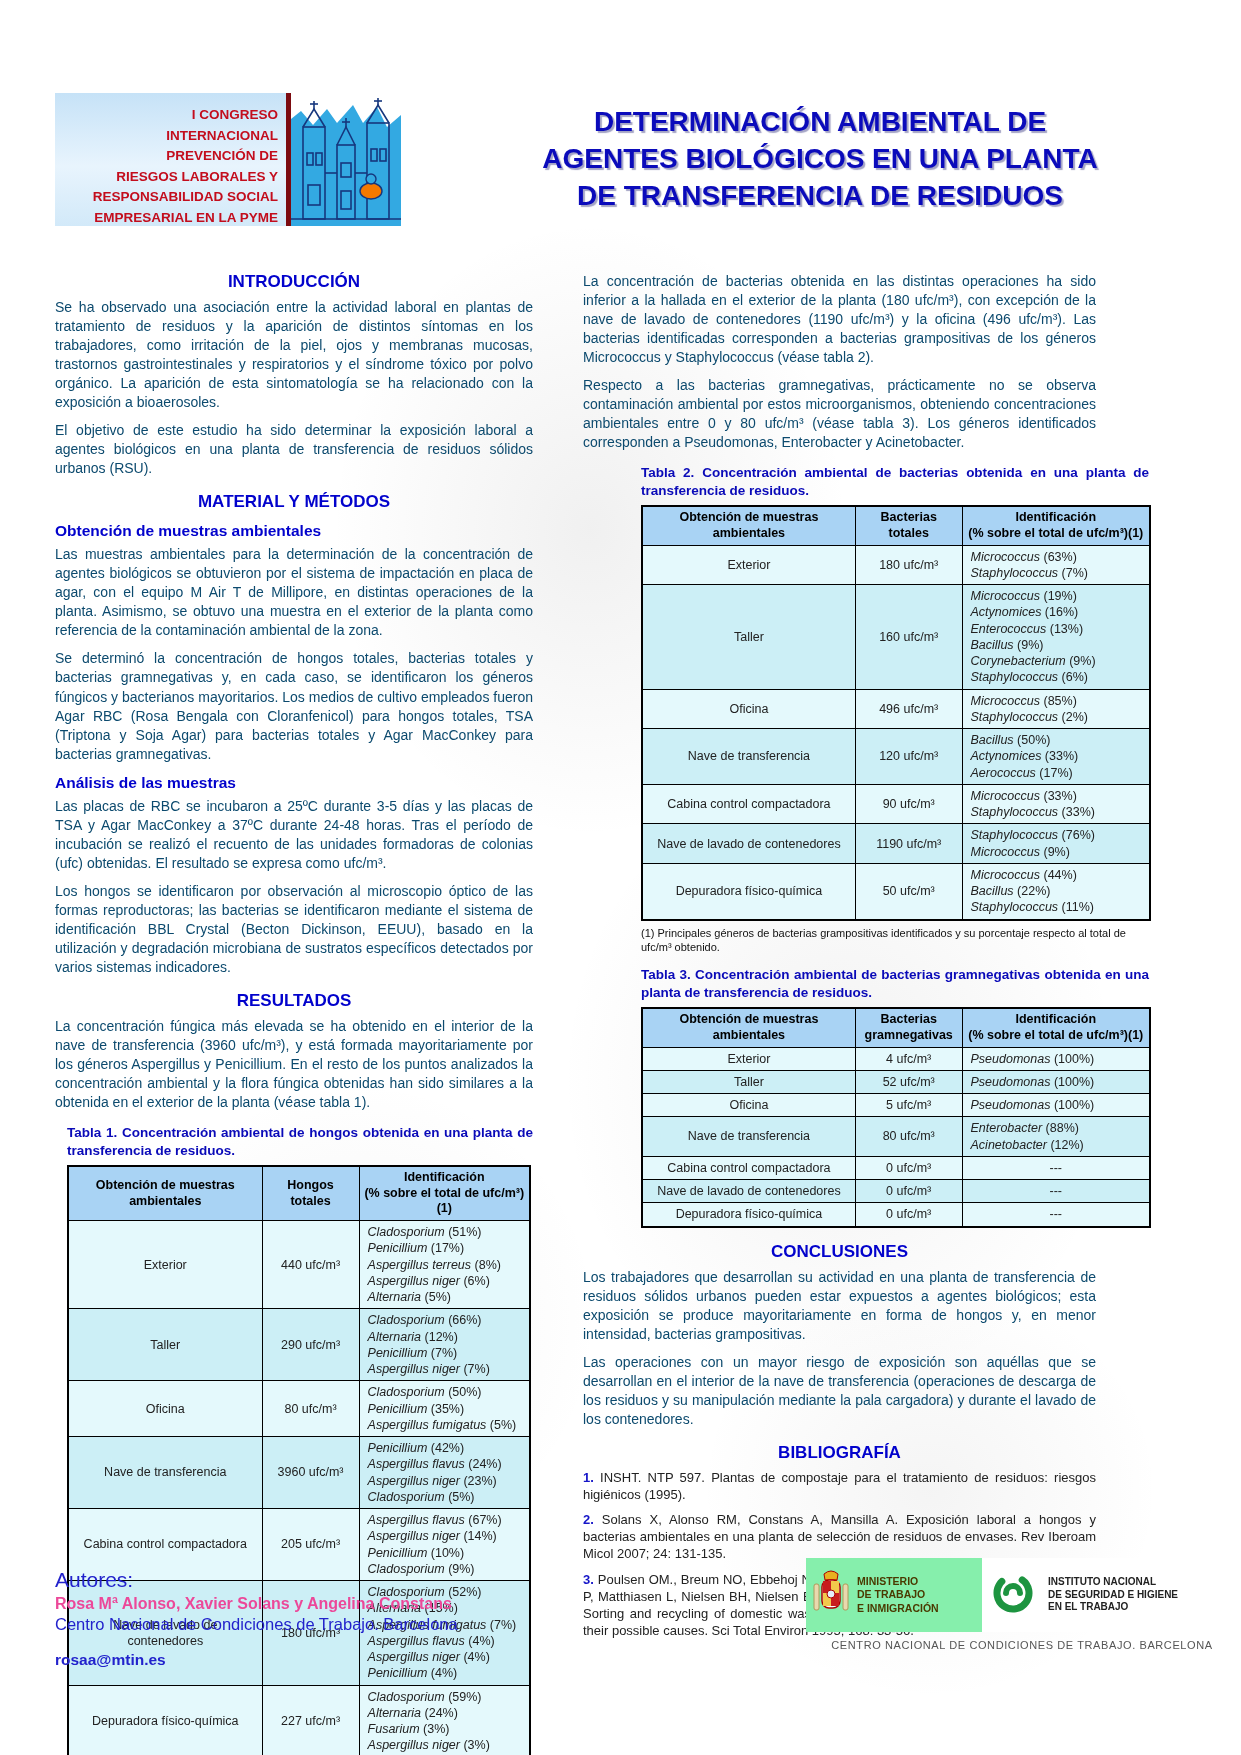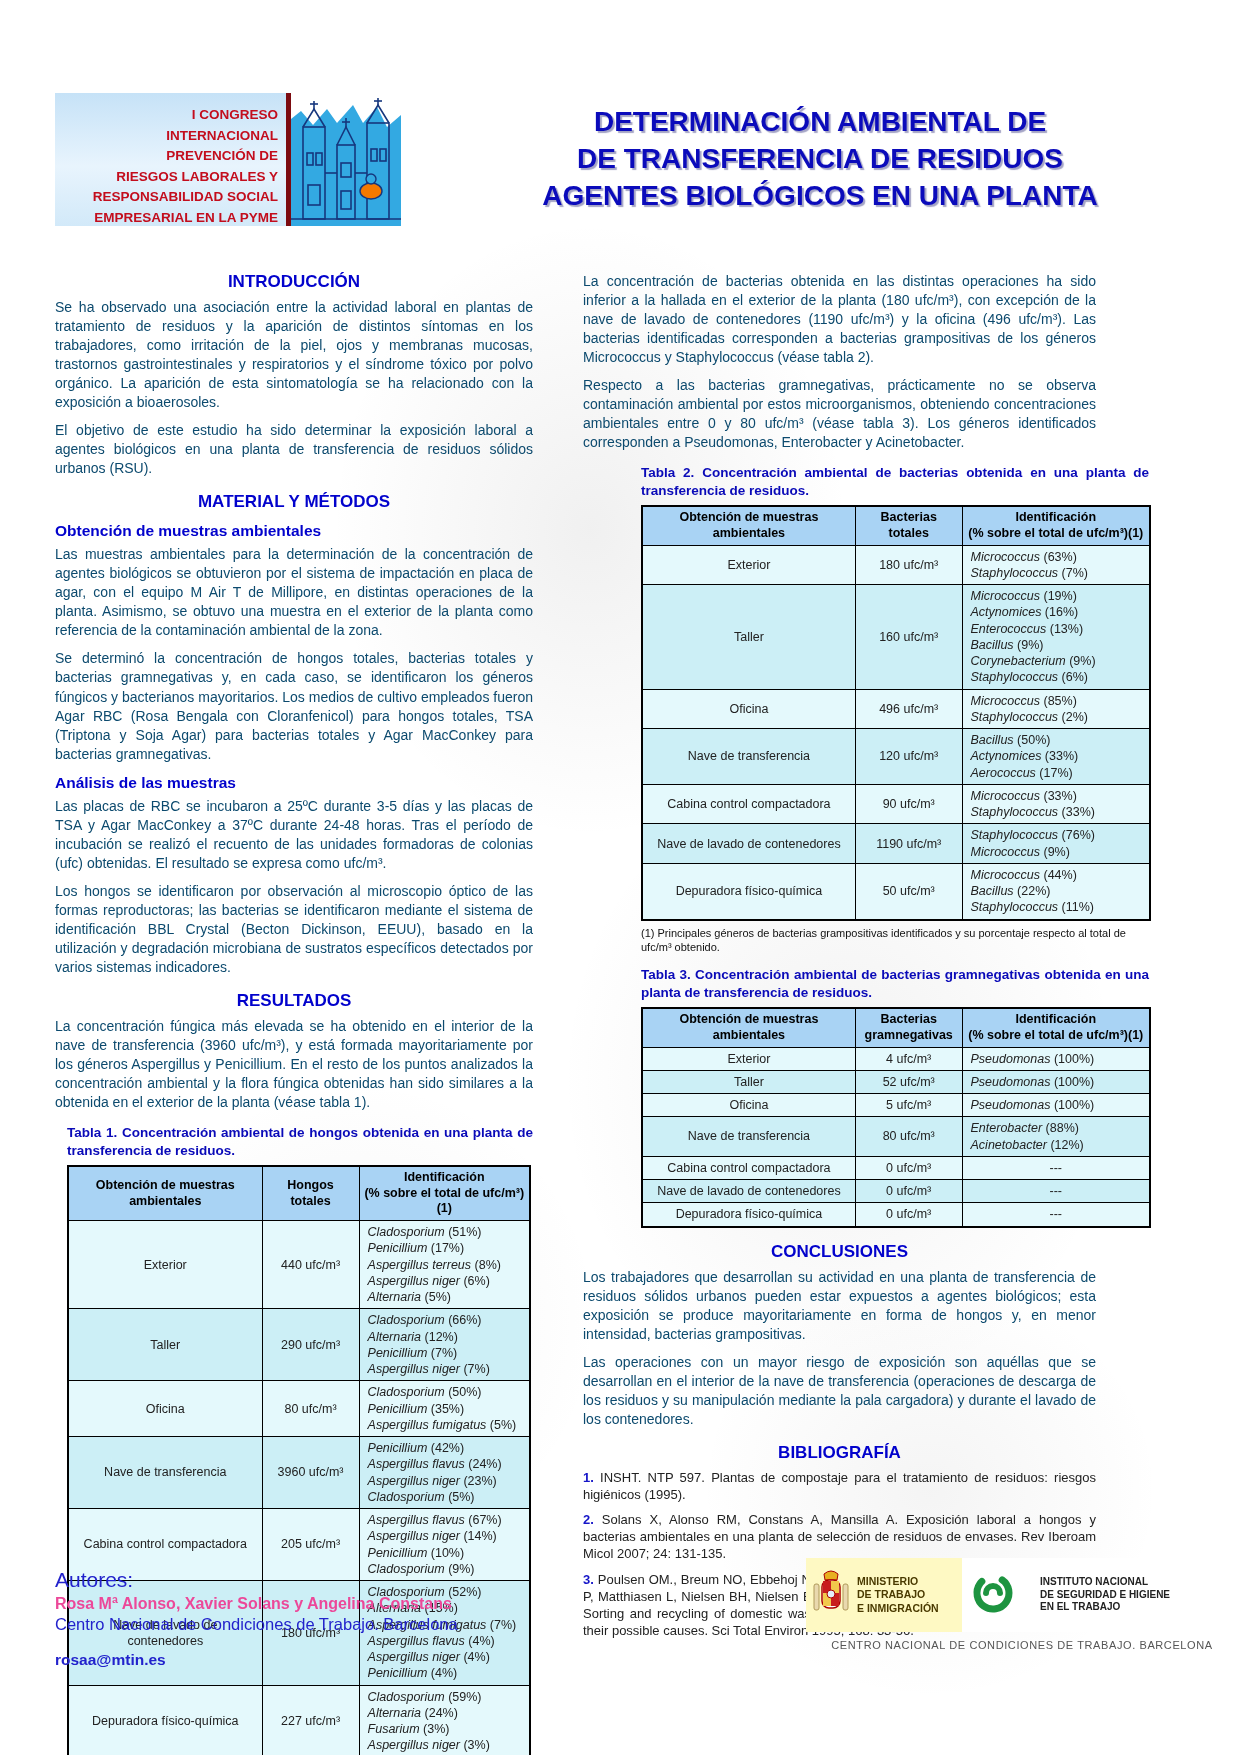--- a/index.html
+++ b/index.html
@@ -69,23 +69,23 @@
 
   
   .authors{position:absolute;left:55px;top:1568px;color:#2222cc;}
   .authors-label{font-size:21px;}
   .authors-names{font-size:16px;font-weight:bold;color:#ec4899;margin-top:3px;}
   .affiliation{font-size:16.5px;margin-top:2px;}
   .email{font-size:15.5px;font-weight:bold;margin-top:17px;}
 
   .logos{position:absolute;left:806px;top:1558px;width:432px;}
   .logo-row{display:flex;}
-  .ministry{width:156px;height:74px;background:#fef9c3;display:flex;align-items:center;gap:7px;padding:0 6px;box-sizing:border-box;}
+  .ministry{width:176px;height:74px;background:#86efac;display:flex;align-items:center;gap:7px;padding:0 6px;box-sizing:border-box;}
   .ministry-text{font-size:10.5px;font-weight:bold;color:#4a3a00;line-height:1.25;}
-  .institute{width:250px;height:74px;background:#ffffff;display:flex;align-items:center;gap:24px;padding:0 8px;box-sizing:border-box;}
+  .institute{width:250px;height:74px;background:#ffffff;display:flex;align-items:center;gap:12px;padding:0 8px;box-sizing:border-box;}
   .institute-text{font-size:10px;font-weight:bold;color:#222;line-height:1.25;}
   .center-line{margin-top:7px;text-align:center;font-size:11px;color:#555;letter-spacing:0.6px;}
 </style>
 </head>
 <body>
 
 <div class="page">
   <div class="wm wm1"></div>
   <div class="wm wm2"></div>
   <div class="wm wm3"></div>
@@ -129,22 +129,22 @@
           <line x1="0" y1="126" x2="110" y2="126"></line>
         </g>
         <ellipse cx="80" cy="98" rx="11" ry="8" fill="#f57900" stroke="#16367d" stroke-width="1.4"></ellipse>
         <circle cx="80" cy="86" r="5" fill="#33a9e2" stroke="#16367d" stroke-width="1.4"></circle>
       </svg>
     </div>
   </div>
 
   <div class="title-block">
       <div>DETERMINACIÓN AMBIENTAL DE</div>
+      <div>AGENTES BIOLÓGICOS EN UNA PLANTA</div>
       <div>DE TRANSFERENCIA DE RESIDUOS</div>
-      <div>AGENTES BIOLÓGICOS EN UNA PLANTA</div>
     </div>
 
   <div class="col-left">
     <h2 class="sec">INTRODUCCIÓN</h2>
     <p class="body">Se ha observado una asociación entre la actividad laboral en plantas de tratamiento de residuos y la aparición de distintos síntomas en los trabajadores, como irritación de la piel, ojos y membranas mucosas, trastornos gastrointestinales y respiratorios y el síndrome tóxico por polvo orgánico. La aparición de esta sintomatología se ha relacionado con la exposición a bioaerosoles.</p>
     <p class="body">El objetivo de este estudio ha sido determinar la exposición laboral a agentes biológicos en una planta de transferencia de residuos sólidos urbanos (RSU).</p>
 
     <h2 class="sec">MATERIAL Y MÉTODOS</h2>
     <h3 class="sub">Obtención de muestras ambientales</h3>
     <p class="body">Las muestras ambientales para la determinación de la concentración de agentes biológicos se obtuvieron por el sistema de impactación en placa de agar, con el equipo M Air T de Millipore, en distintas operaciones de la planta. Asimismo, se obtuvo una muestra en el exterior de la planta como referencia de la contaminación ambiental de la zona.</p>

